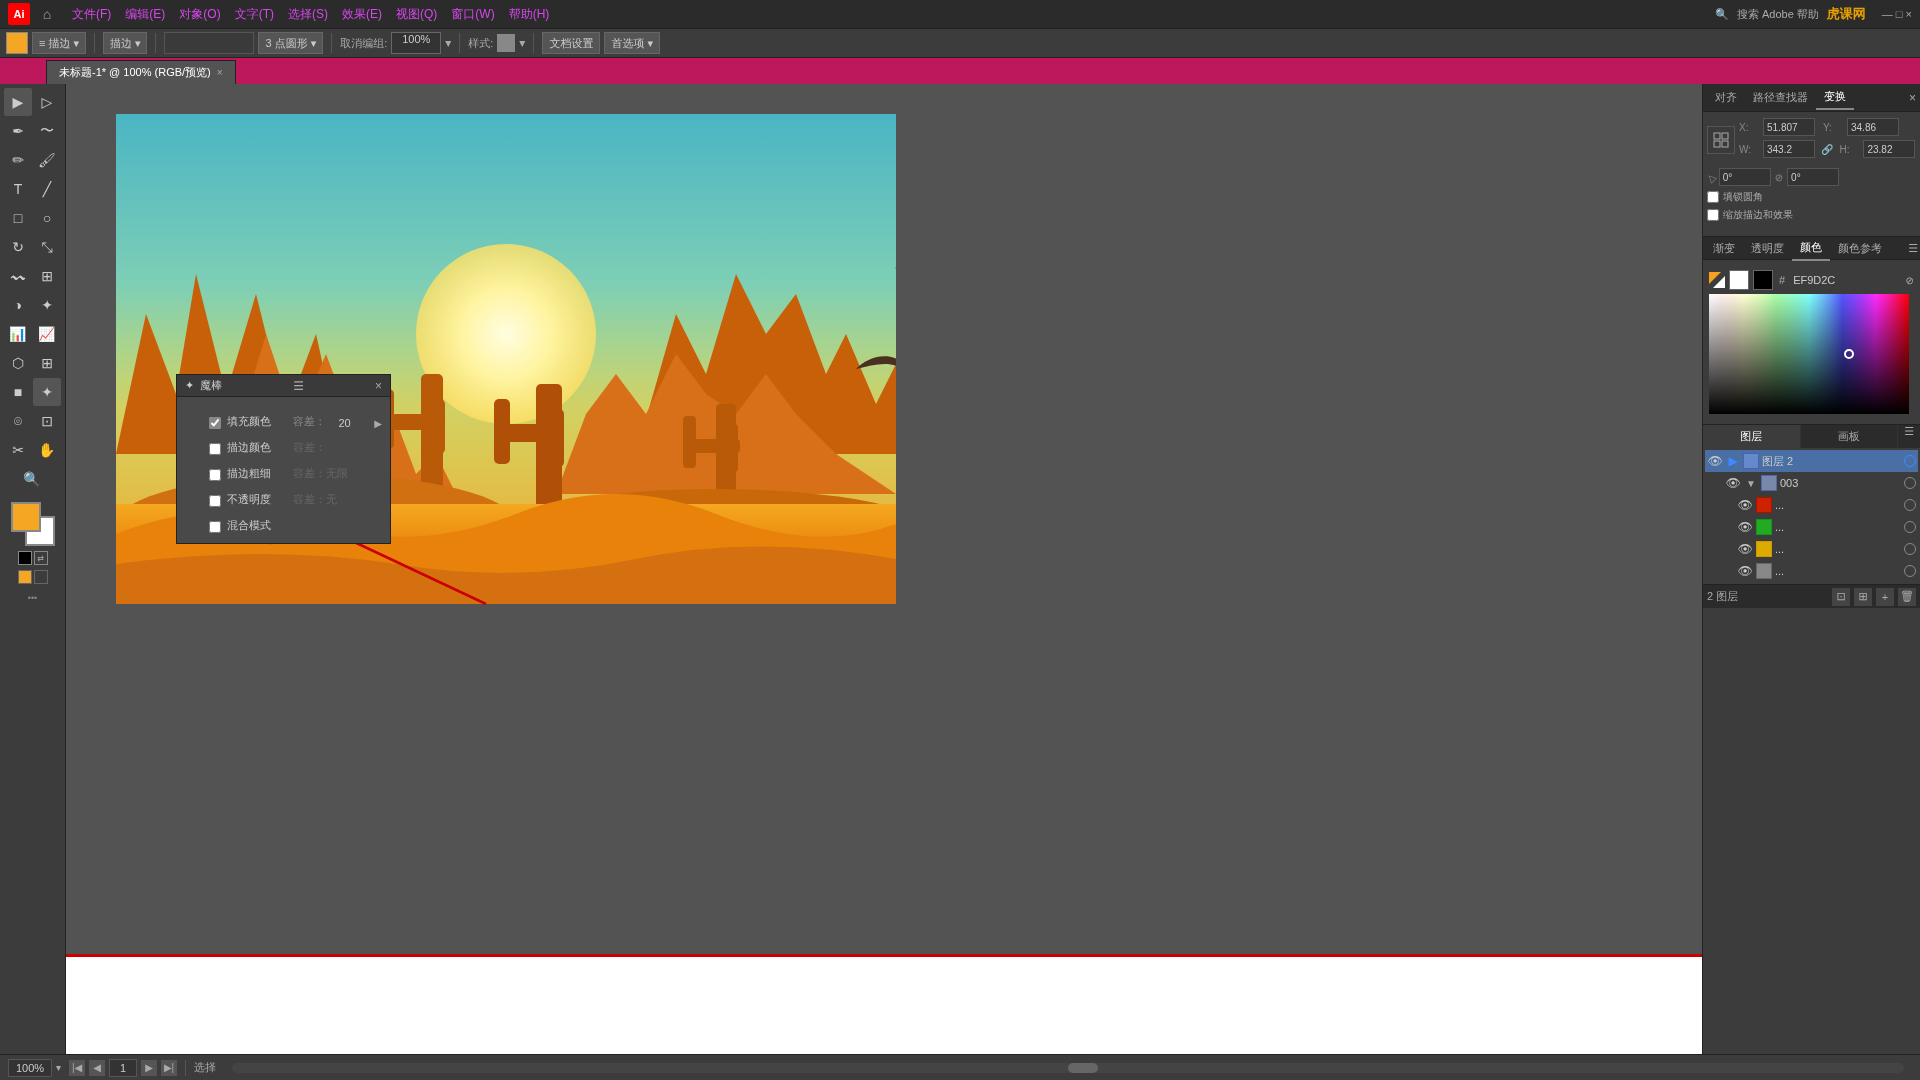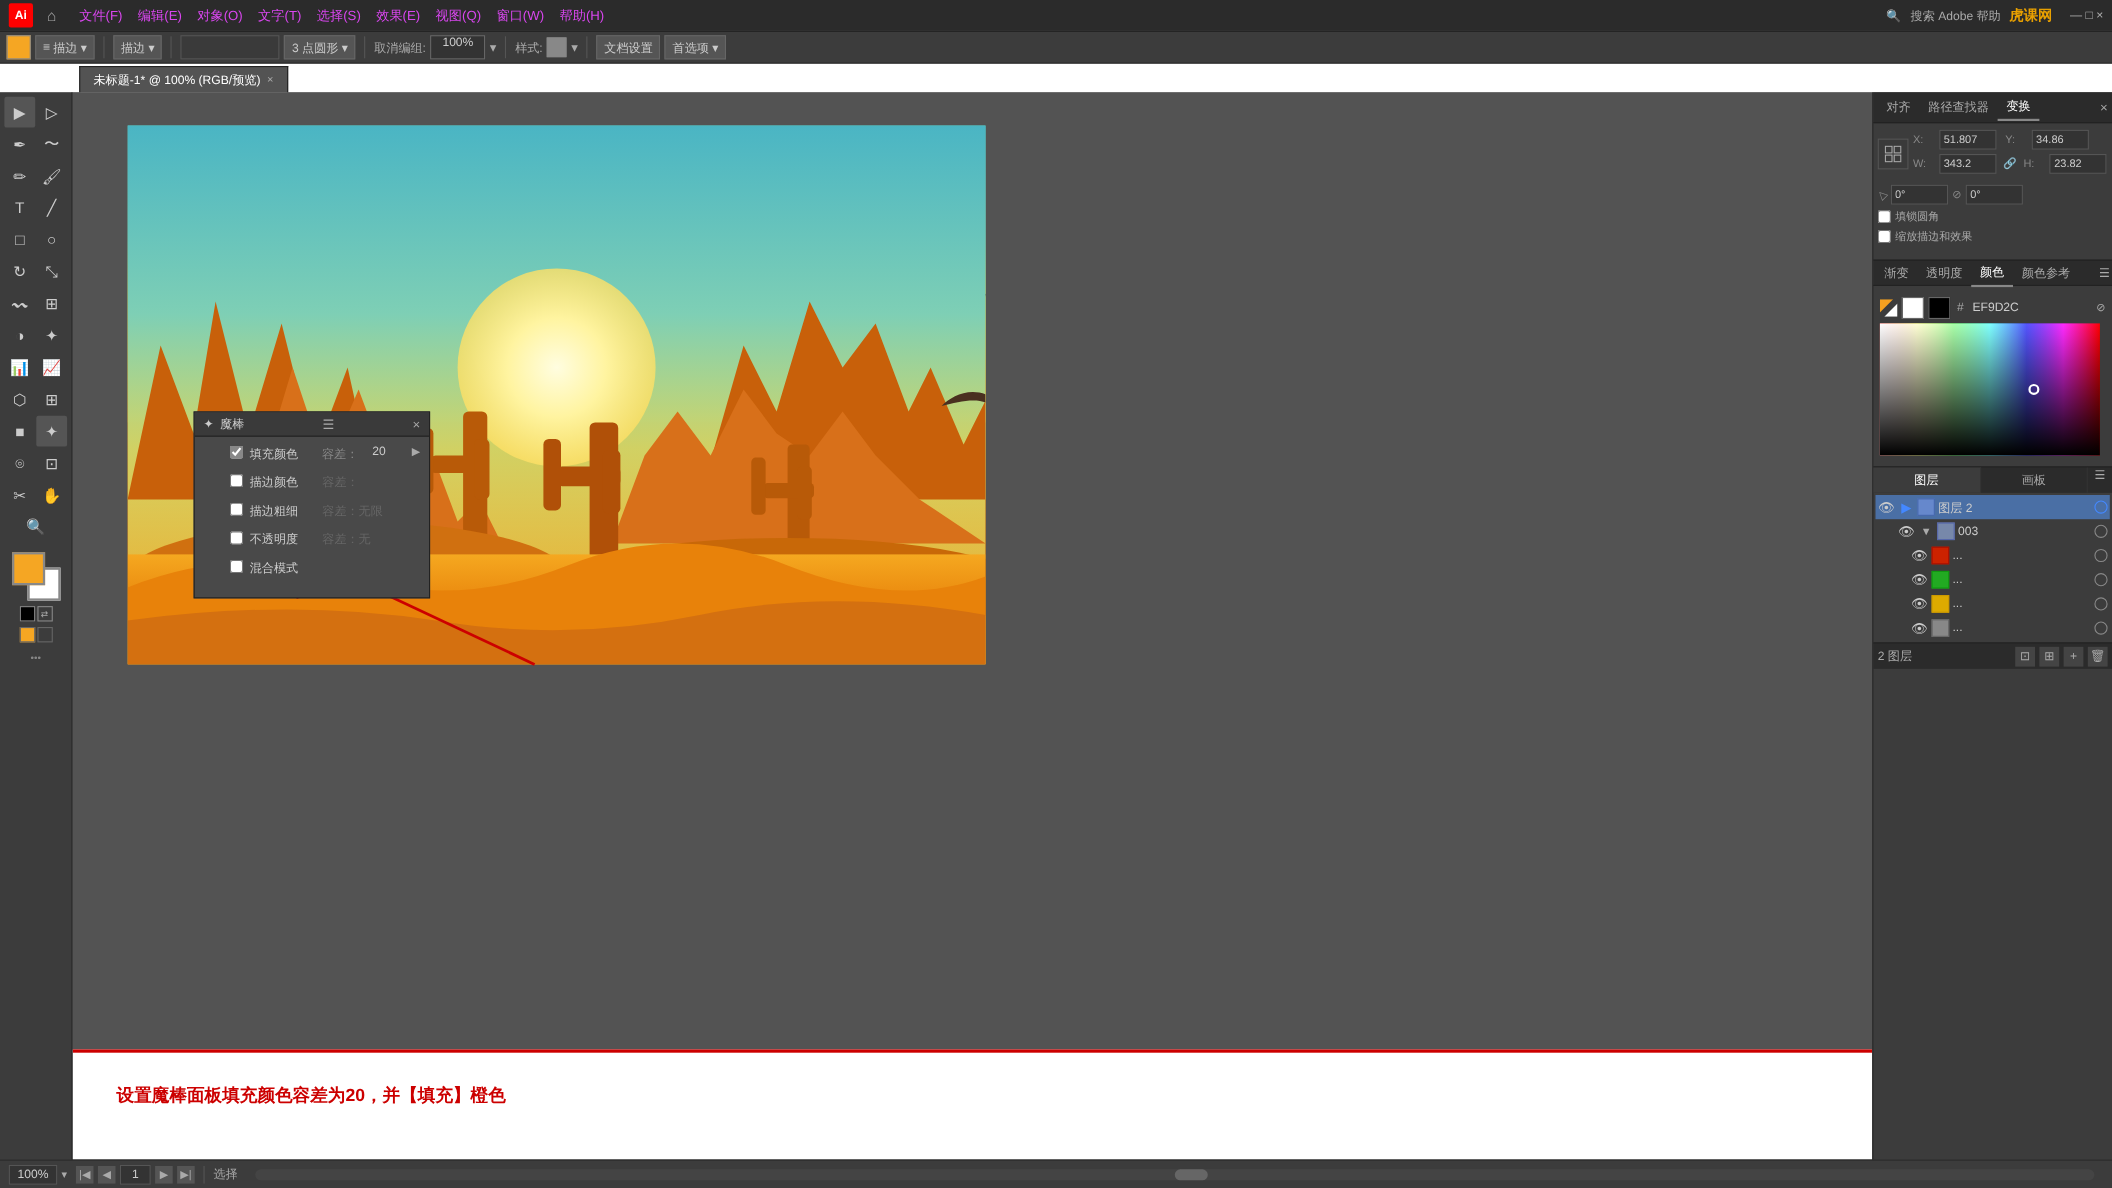--- a/index.html
+++ b/index.html
@@ -20,21 +20,21 @@
       width: 100%; height: 30px; background: #3c3c3c; display: flex; align-items: center; padding: 0 6px; gap: 4px; border-top: 1px solid #222; border-bottom: 1px solid #222;
     }
     .toolbar-btn { height: 22px; background: #555; border: 1px solid #666; color: #ccc; padding: 0 6px; font-size: 11px; cursor: pointer; display: flex; align-items: center; gap: 3px; }
     .toolbar-color-box { width: 22px; height: 22px; background: #f5a623; border: 1px solid #888; cursor: pointer; }
     .toolbar-input { height: 22px; background: #333; border: 1px solid #666; color: #ccc; font-size: 11px; padding: 0 4px; width: 60px; text-align: center; }
     .toolbar-label { color: #aaa; font-size: 11px; }
     .toolbar-divider { width: 1px; height: 20px; background: #555; margin: 0 4px; }
 
     
     #tab-bar {
-      height: 26px; background: #ffffff; display: flex; align-items: flex-end; padding-left: 72px;
+      height: 26px; background: #be185d; display: flex; align-items: flex-end; padding-left: 46px;
     }
     .tab { height: 24px; background: #494949; border: 1px solid #222; border-bottom: none; padding: 0 12px; display: flex; align-items: center; gap: 6px; font-size: 11px; color: #ccc; cursor: pointer; }
     .tab.active { background: #535353; color: #fff; }
     .tab-close { color: #aaa; font-size: 10px; }
 
     
     #main-layout { display: flex; width: 100%; height: calc(1080px - 28px - 30px - 26px - 26px); }
 
     
     #left-tools {
@@ -80,21 +80,21 @@
     .status-scrollbar { flex: 1; height: 10px; background: #444; margin: 0 8px; border-radius: 5px; position: relative; }
     .status-scrollbar-thumb { width: 30px; height: 10px; background: #666; border-radius: 5px; position: absolute; left: 50%; }
 
     
     #magic-wand-panel {
       position: absolute; left: 110px; top: 290px; width: 215px; background: #494949; border: 1px solid #222; z-index: 100;
     }
     .panel-header { height: 22px; background: #3a3a3a; display: flex; align-items: center; padding: 0 8px; gap: 6px; font-size: 11px; color: #ccc; cursor: move; border-bottom: 1px solid #222; }
     .panel-close { margin-left: auto; cursor: pointer; color: #aaa; font-size: 12px; }
     .panel-body { padding: 8px; }
-    .panel-row { display: flex; align-items: flex-start; height: 24px; gap: 6px; margin-bottom: 2px; padding-left: 24px; }
+    .panel-row { display: flex; align-items: flex-end; height: 24px; gap: 6px; margin-bottom: 2px; padding-left: 24px; }
     .panel-checkbox { width: 12px; height: 12px; cursor: pointer; }
     .panel-row-label { font-size: 11px; color: #ccc; width: 60px; }
     .panel-row-sublabel { font-size: 11px; color: #888; width: 40px; }
     .panel-value { font-size: 11px; color: #ccc; width: 30px; }
     .panel-arrow { color: #aaa; font-size: 10px; cursor: pointer; }
     .panel-menu { margin-left: auto; color: #aaa; font-size: 12px; cursor: pointer; }
 
     
     #right-panel {
       width: 218px; background: #3c3c3c; border-left: 1px solid #222; display: flex; flex-direction: column;
@@ -416,21 +416,20 @@
           </marker>
         </defs>
 
         <line x1="205" y1="460" x2="195" y2="435" stroke="#cc0000" stroke-width="2.5" marker-end="url(#arrowhead)"></line>
 
         <line x1="420" y1="520" x2="250" y2="440" stroke="#cc0000" stroke-width="2.5" marker-end="url(#arrowhead)"></line>
       </svg>
     </div>
 
     <div id="instruction-area">
-      <div class="instruction-text">设置魔棒面板填充颜色容差为20，并【填充】橙色</div>
     </div>
   </div>
 
   <div id="right-panel">
 
     <div style="display:flex; align-items:center; height:28px; background:#2b2b2b; border-bottom:1px solid #222; padding:0 4px;">
       <span class="right-tab">对齐</span>
       <span class="right-tab">路径查找器</span>
       <span class="right-tab active">变换</span>
       <span style="margin-left:auto; color:#aaa; cursor:pointer; font-size:12px;">×</span>

